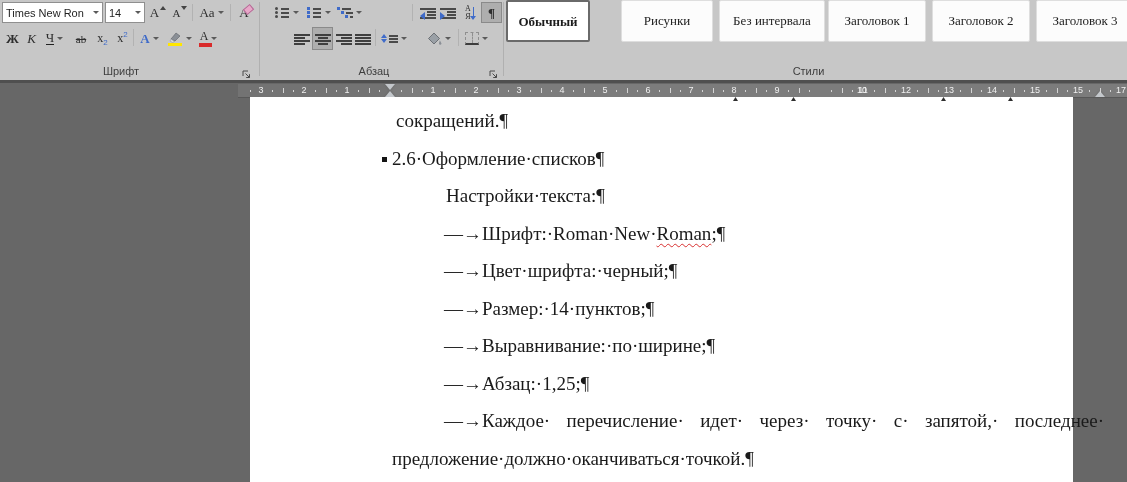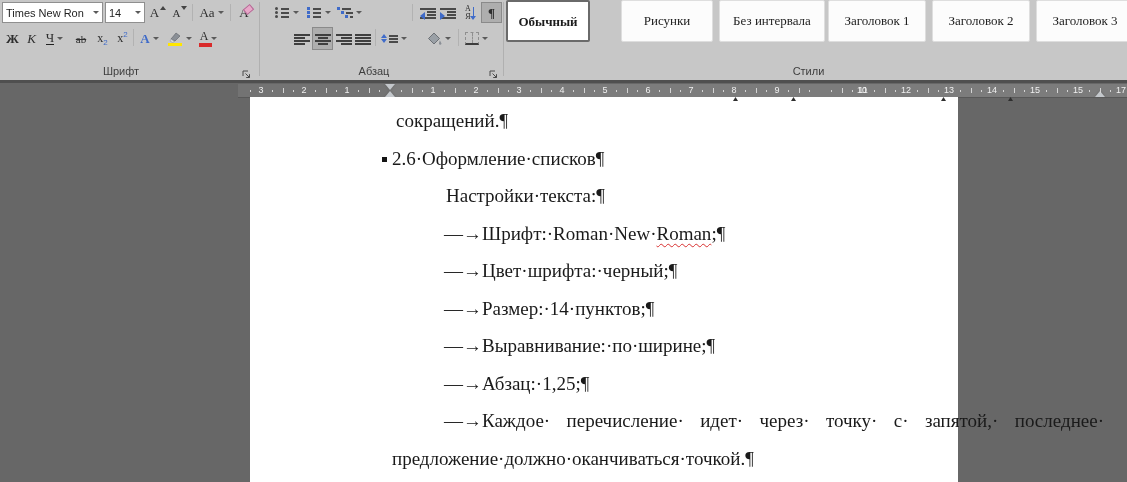--- a/index.html
+++ b/index.html
@@ -81,21 +81,21 @@
   .ruler .margin-zone{position:absolute;left:0;top:0;width:152px;height:13px;background:#737373;}
   .ruler .rnum{position:absolute;top:1px;transform:translateX(-50%);font-size:9px;color:#f0f0f0;}
   .ruler .tick{position:absolute;width:1px;background:#d4d4d4;}
   .ruler .tick.dot{height:2px;top:6px;}
   .ruler .tick.half{height:5px;top:4px;}
   .ind-tri-dn{position:absolute;top:0;width:0;height:0;border-left:5px solid transparent;
       border-right:5px solid transparent;border-top:6px solid #c3c7cb;filter:drop-shadow(0 0 1px #5f5f5f);}
   .ind-tri-up{position:absolute;bottom:0;width:0;height:0;border-left:5px solid transparent;
       border-right:5px solid transparent;border-bottom:6px solid #c3c7cb;filter:drop-shadow(0 0 1px #5f5f5f);}
   .ind-box{position:absolute;top:13px;width:9px;height:5px;background:#c3c7cb;border:1px solid #6a6a6a;box-sizing:border-box;}
-  .page{position:absolute;left:250px;top:14px;width:708px;height:385px;background:#ffffff;}
+  .page{position:absolute;left:250px;top:14px;width:823px;height:385px;background:#ffffff;}
   .line{position:absolute;font-family:"Liberation Serif","DejaVu Serif",serif;font-size:19px;
         line-height:25px;color:#1a1a1a;white-space:nowrap;}
   .line.justify{white-space:normal;text-align:justify;text-align-last:justify;}
   .bullet-square{position:absolute;left:-10px;top:11px;width:5px;height:5px;background:#141414;}
   .misspelled{text-decoration-line:underline;text-decoration-style:wavy;text-decoration-color:#d83030;
               text-decoration-thickness:1px;text-underline-offset:3px;}
   .descender{position:absolute;top:0;width:5px;height:4px;background:#2e2e2e;
              clip-path:polygon(50% 0,100% 100%,0 100%);}
 </style>
 </head>

